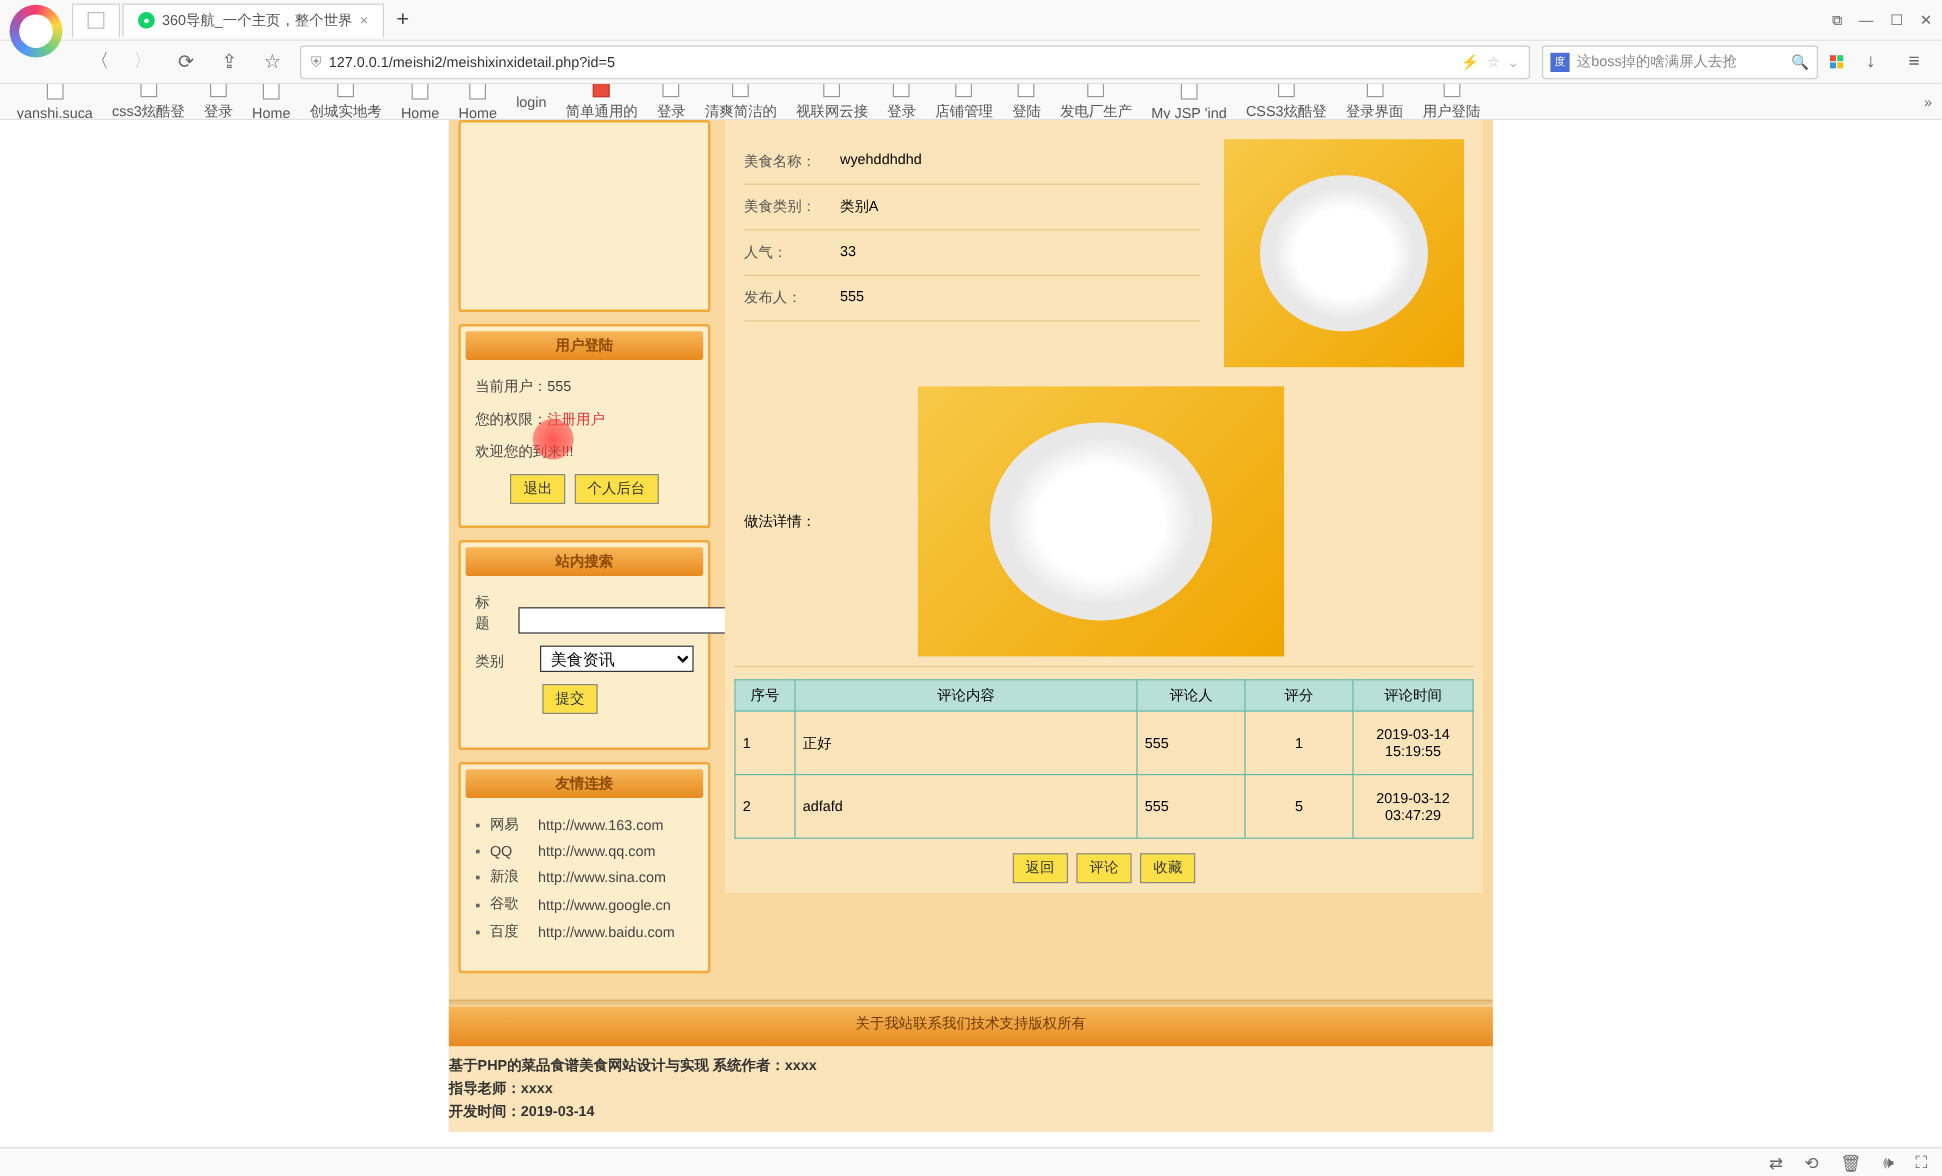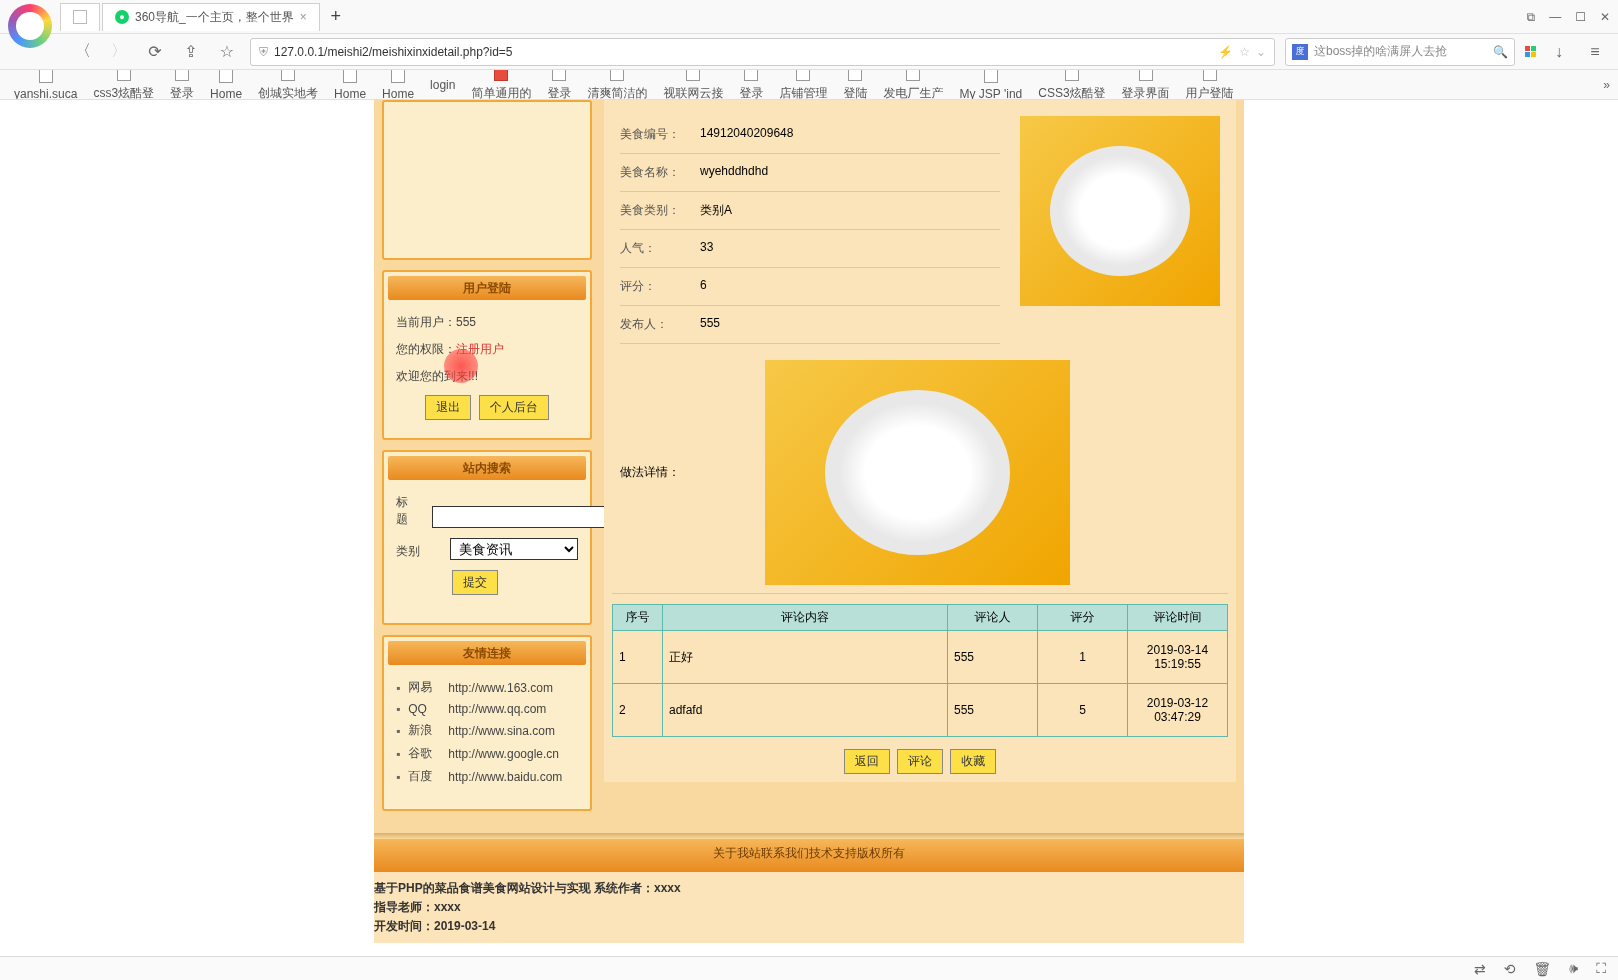--- a/index.html
+++ b/index.html
@@ -289,38 +289,30 @@
                 </li>
             </ul>
           </div>
         </div>
       </div>
 
       <div class="col-right">
         <div class="detail-top">
           <div class="detail-info">
             <div class="drow">
-                <span class="dlbl">美食编号：</span>
-                <span>14912040209648</span>
-              </div>
-            <div class="drow">
                 <span class="dlbl">美食名称：</span>
                 <span>wyehddhdhd</span>
               </div>
             <div class="drow">
                 <span class="dlbl">美食类别：</span>
                 <span>类别A</span>
               </div>
             <div class="drow">
                 <span class="dlbl">人气：</span>
                 <span>33</span>
-              </div>
-            <div class="drow">
-                <span class="dlbl">评分：</span>
-                <span>6</span>
               </div>
             <div class="drow">
                 <span class="dlbl">发布人：</span>
                 <span>555</span>
               </div>
           </div>
           <div class="food-img"></div>
         </div>
 
         <div class="method-row">

